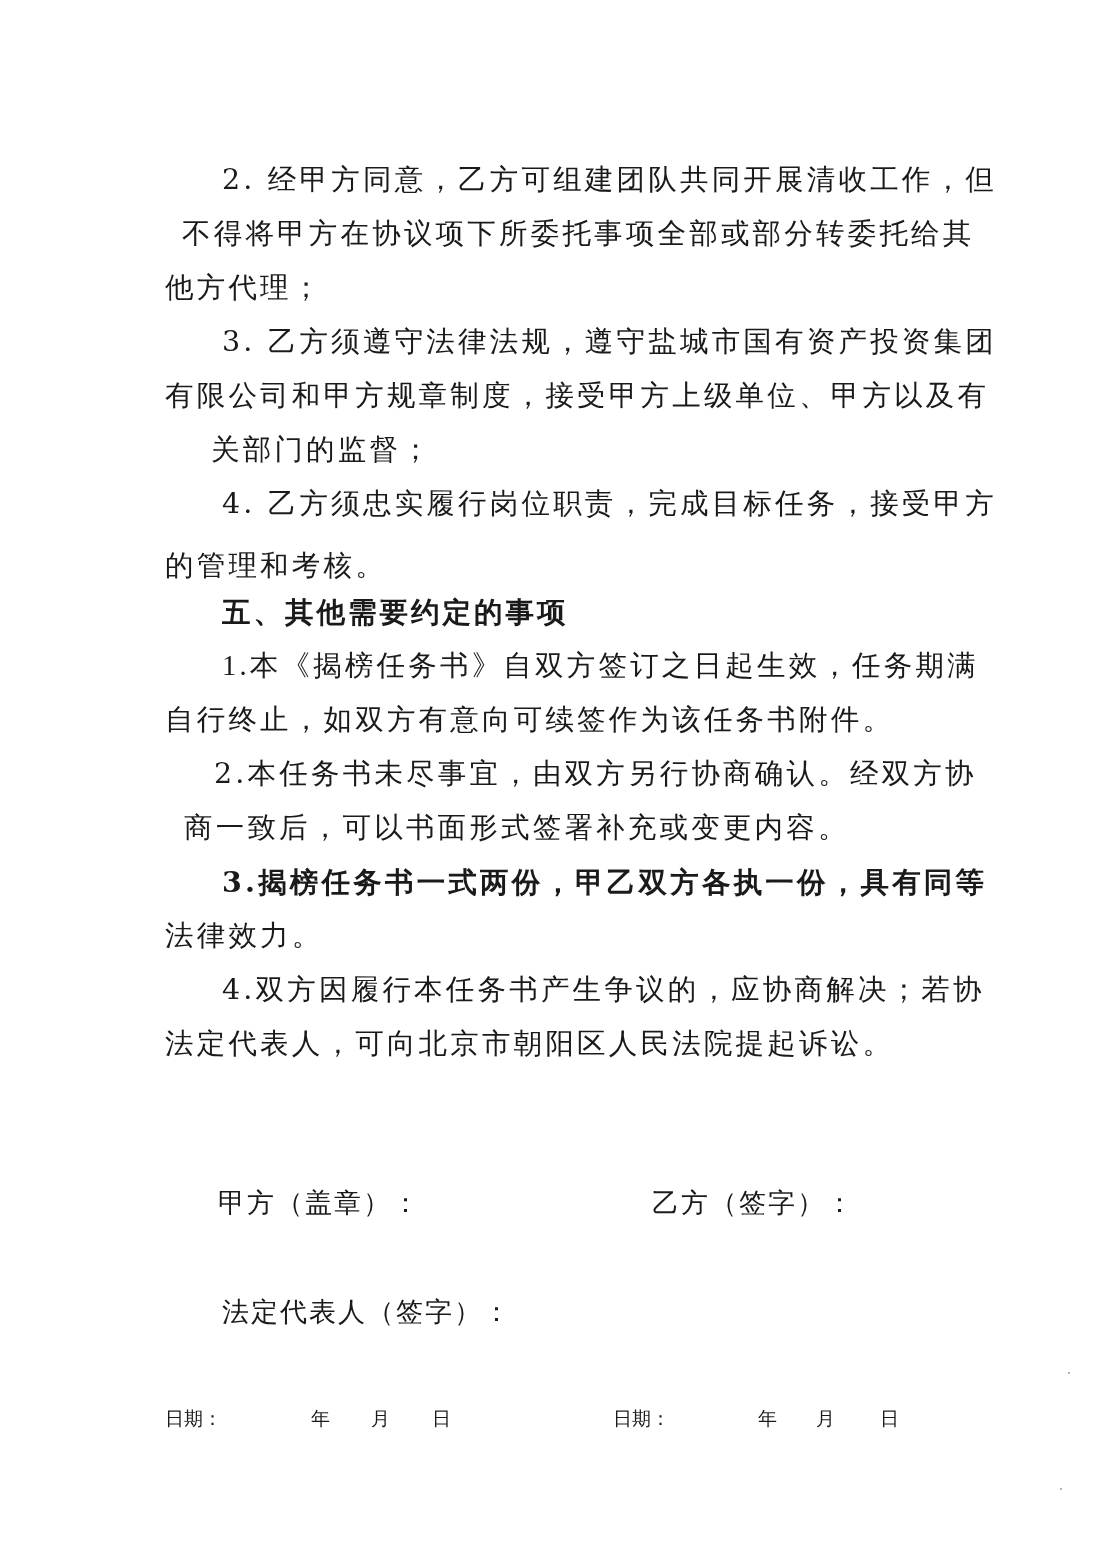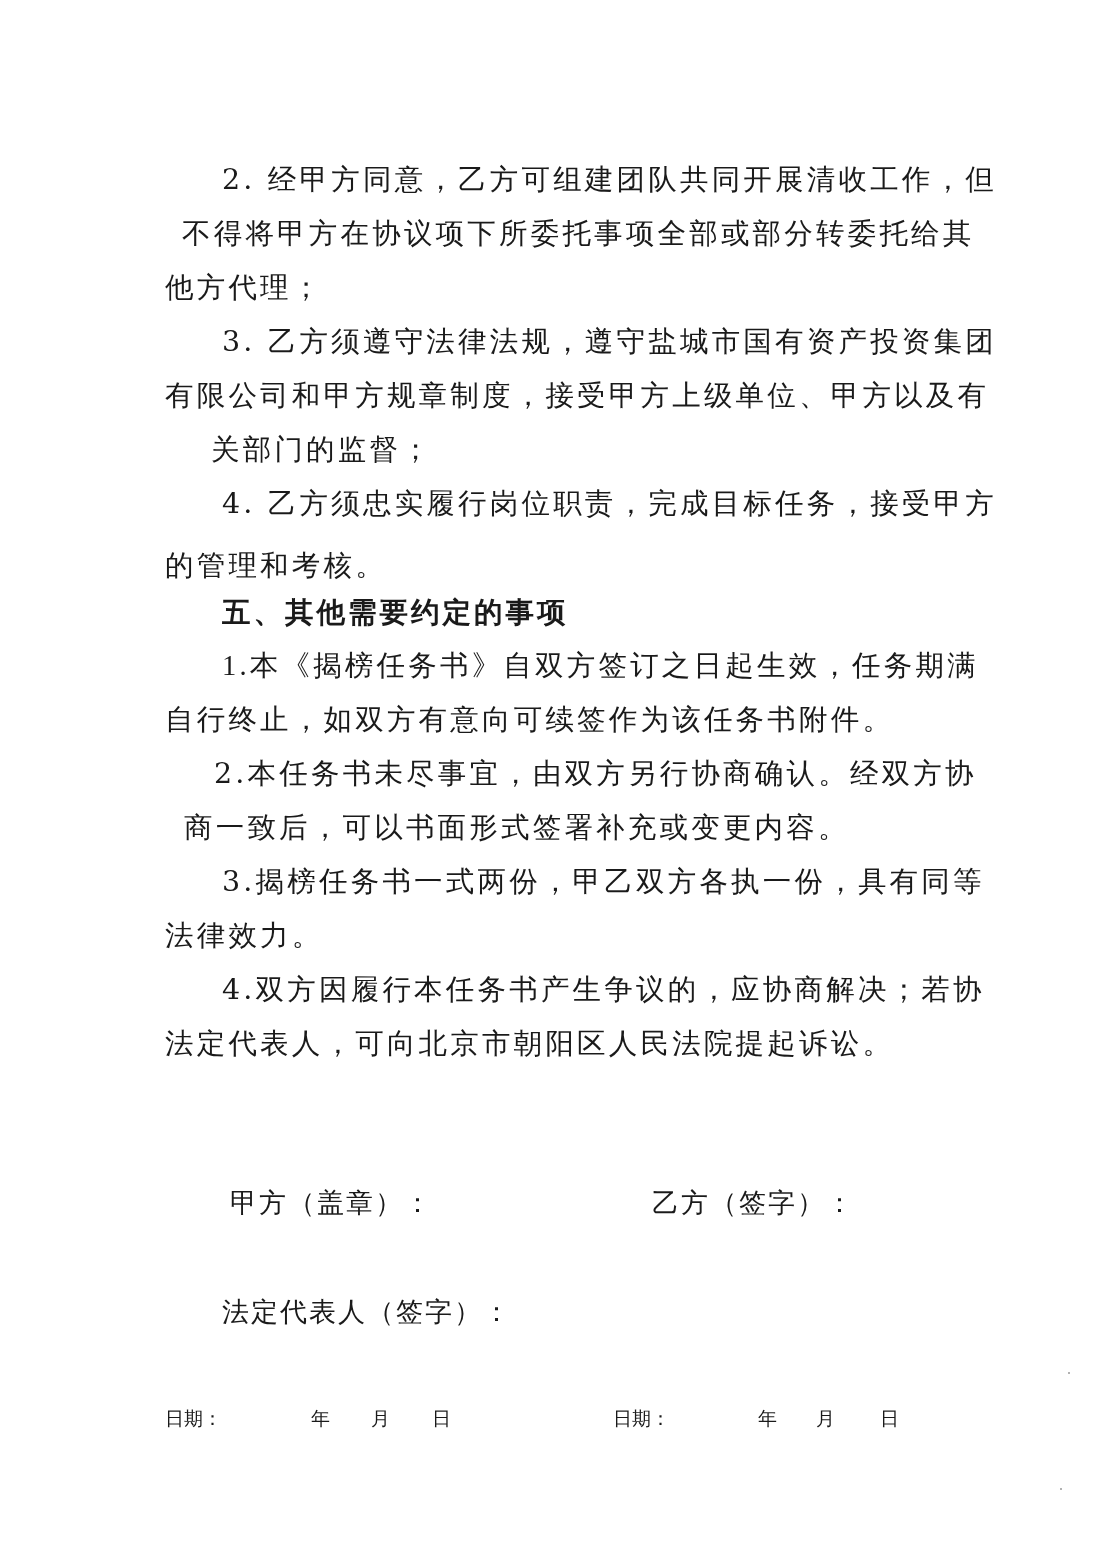--- a/index.html
+++ b/index.html
@@ -38,31 +38,31 @@
   <div class="line" style="left:222px; top:649px;font-family:Liberation Serif, serif;">1.本《揭榜任务书》自双方签订之日起生效，任务期满</div>
   <div class="line" style="left:165px; top:703px;">自行终止，如双方有意向可续签作为该任务书附件。</div>
 </div>
 
 <div>
   <div class="line" style="left:214px; top:757px;">2.本任务书未尽事宜，由双方另行协商确认。经双方协</div>
   <div class="line" style="left:165px; top:811px;margin-left:19px;">商一致后，可以书面形式签署补充或变更内容。</div>
 </div>
 
 <div>
-  <div class="line" style="left:222px; top:865px;">3.揭榜任务书一式两份，甲乙双方各执一份，具有同等</div>
+  <div class="line" style="left:222px; top:865px;font-weight:bold;">3.揭榜任务书一式两份，甲乙双方各执一份，具有同等</div>
   <div class="line" style="left:165px; top:919px;">法律效力。</div>
 </div>
 
 <div>
   <div class="line" style="left:222px; top:973px;">4.双方因履行本任务书产生争议的，应协商解决；若协</div>
   <div class="line" style="left:165px; top:1027px;">法定代表人，可向北京市朝阳区人民法院提起诉讼。</div>
 </div>
 
 <div>
-  <div class="sig" style="left:230px; top:1186px;">甲方（盖章）：</div>
+  <div class="sig" style="left:218px; top:1186px;">甲方（盖章）：</div>
   <div class="sig" style="left:652px; top:1186px;">乙方（签字）：</div>
   <div class="sig" style="left:222px; top:1295px;">法定代表人（签字）：</div>
 
   <div>
     <div class="date-part" style="left:165px; top:1401px;">日期：</div>
     <div class="date-part" style="left:311px; top:1401px;">年</div>
     <div class="date-part" style="left:371px; top:1401px;">月</div>
     <div class="date-part" style="left:432px; top:1401px;">日</div>
   </div>
 

